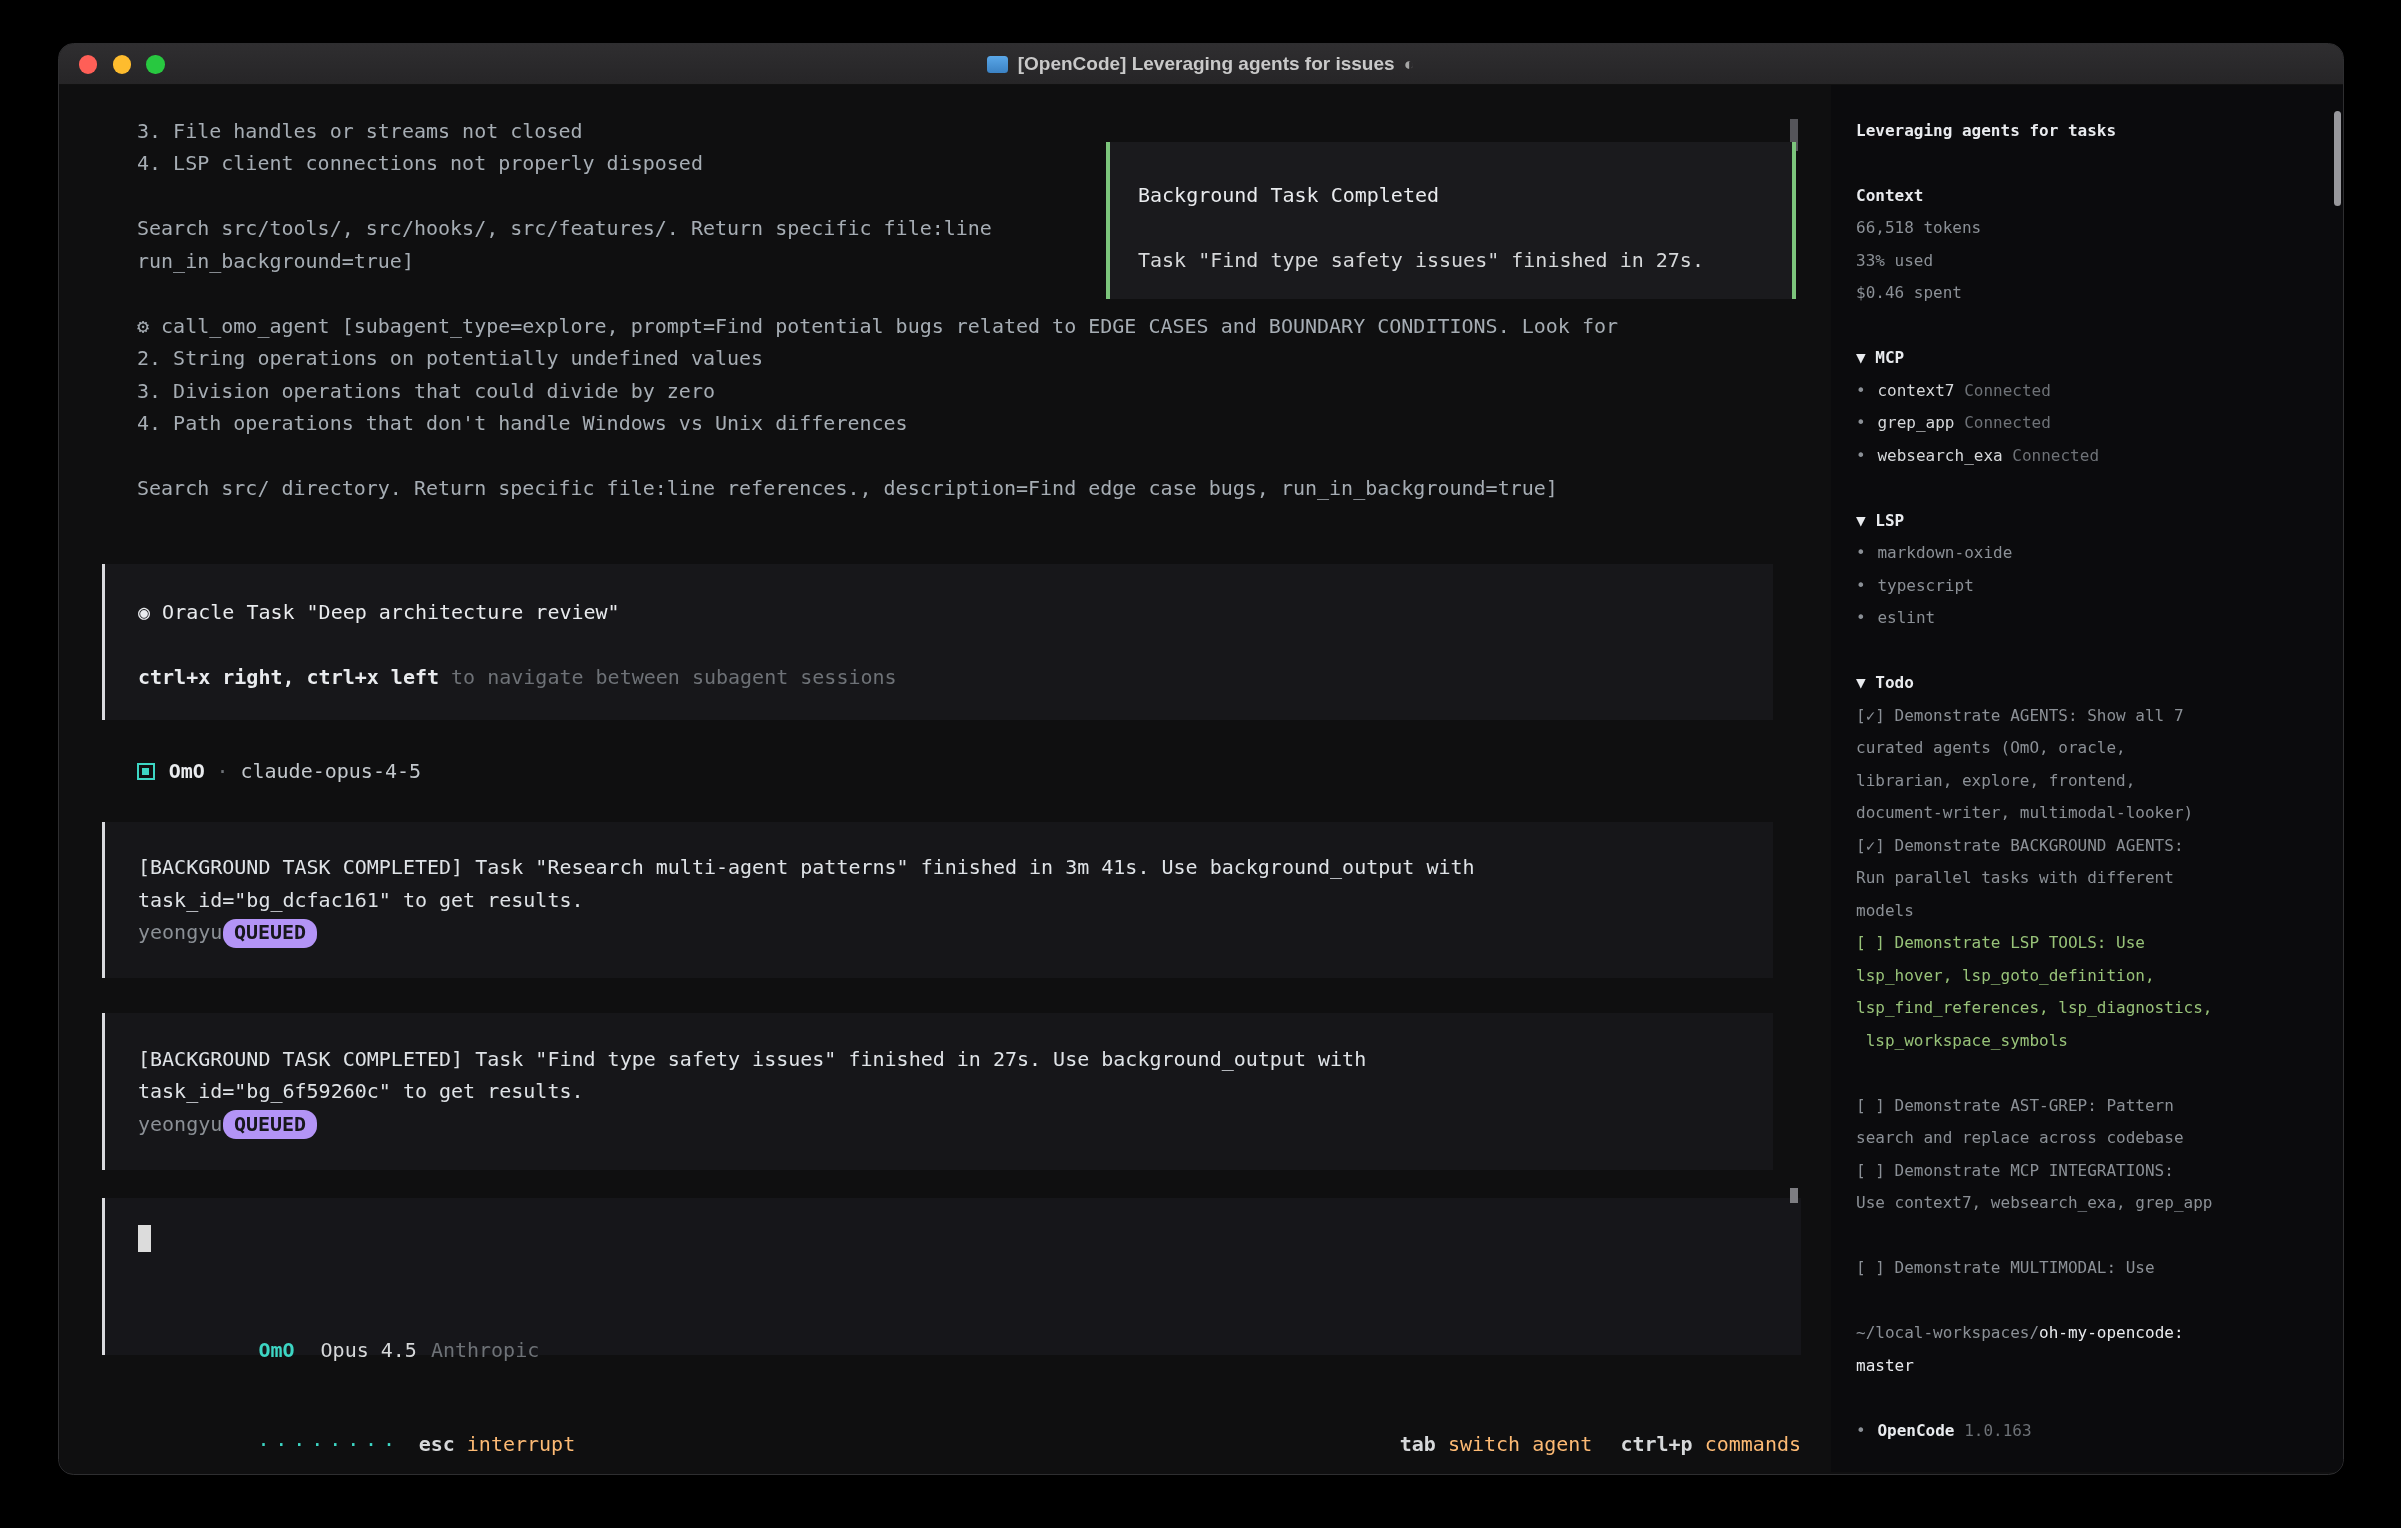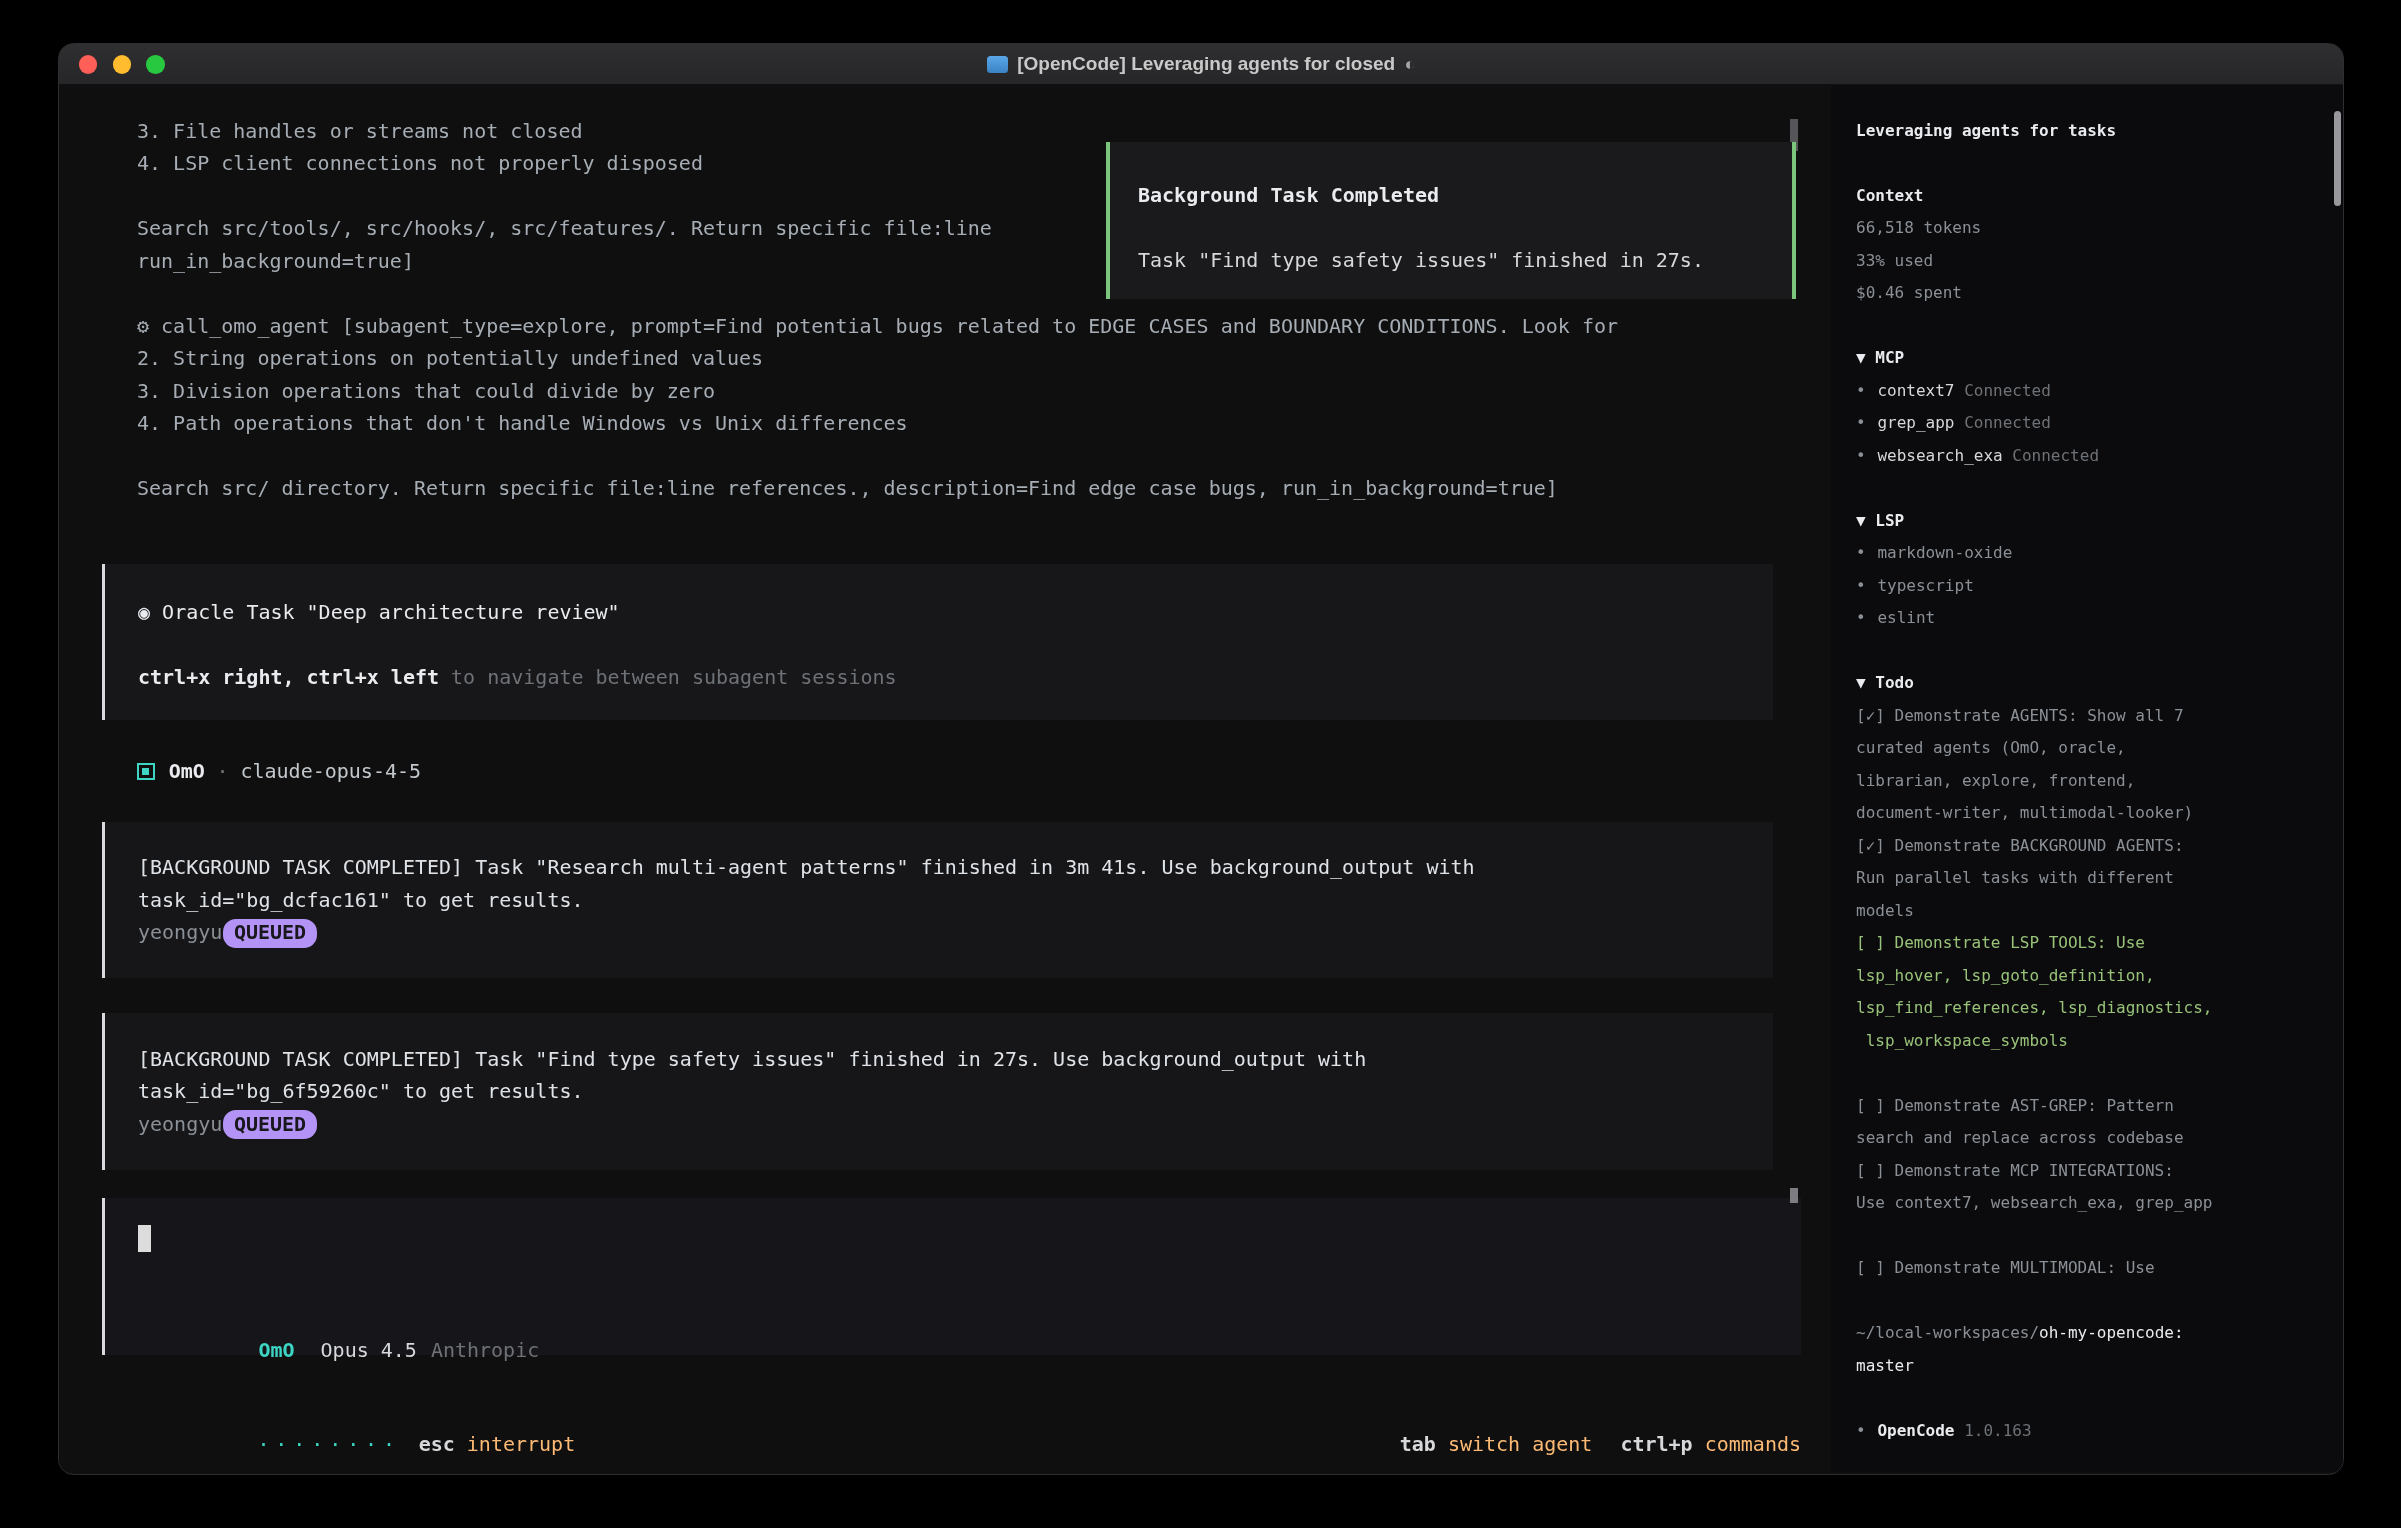--- a/index.html
+++ b/index.html
@@ -61,21 +61,21 @@
   .statusbar { position:absolute; left:78px; right:30px; bottom:44px; height:32.5px; line-height:32.5px;
                display:flex; justify-content:space-between; white-space:pre; }
   .spinner { color:#3dd6c4; letter-spacing:5.9px; margin-right:17.7px; }
   .key { color:#d6d8da; font-weight:700; }
   .hintlbl { color:#fdba74; }
   .hint-gap { display:inline-block; width:28px; }
 
   .toast { position:absolute; left:1047px; top:57px; width:690px; height:157px; z-index:5;
            background:#1a1a1d; border-left:4.7px solid #7cc57c; border-right:4.7px solid #7cc57c;
            padding:37px 0 0 28px; }
-  .toast .t-title { color:#e9ebee; font-weight:700; }
+  .toast .t-title { color:#e9ebee; font-weight:400; }
   .toast .t-body { color:#d6d8da; margin-top:32.5px; }
 
   .m-scroll-thumb { position:absolute; right:33px; top:34px; width:8.3px; height:32px; background:#55555a; }
   .m-scroll-dot   { position:absolute; right:33px; top:1103px; width:8.3px; height:15.4px; background:#7d7d82; }
 
   
   .s-line { height:32.5px; line-height:32.5px; white-space:pre; }
   .s-blank { height:32.5px; }
   .s-head { color:#e9ebee; font-weight:700; }
   .s-bullet { margin-right:11.8px; }
@@ -91,21 +91,21 @@
 <div class="window">
 
   <div class="titlebar">
     <div class="traffic">
       <span class="tl red"></span>
       <span class="tl yellow"></span>
       <span class="tl green"></span>
     </div>
     <div class="title-wrap">
       <span class="folder-ico"></span>
-      <span>[OpenCode] Leveraging agents for closed</span>
+      <span>[OpenCode] Leveraging agents for issues</span>
       <span class="busy-ico">◐</span>
     </div>
   </div>
 
   <div class="appbody">
 
     <div class="main">
 
       <div class="toast">
         <div class="line t-title">Background Task Completed</div>

